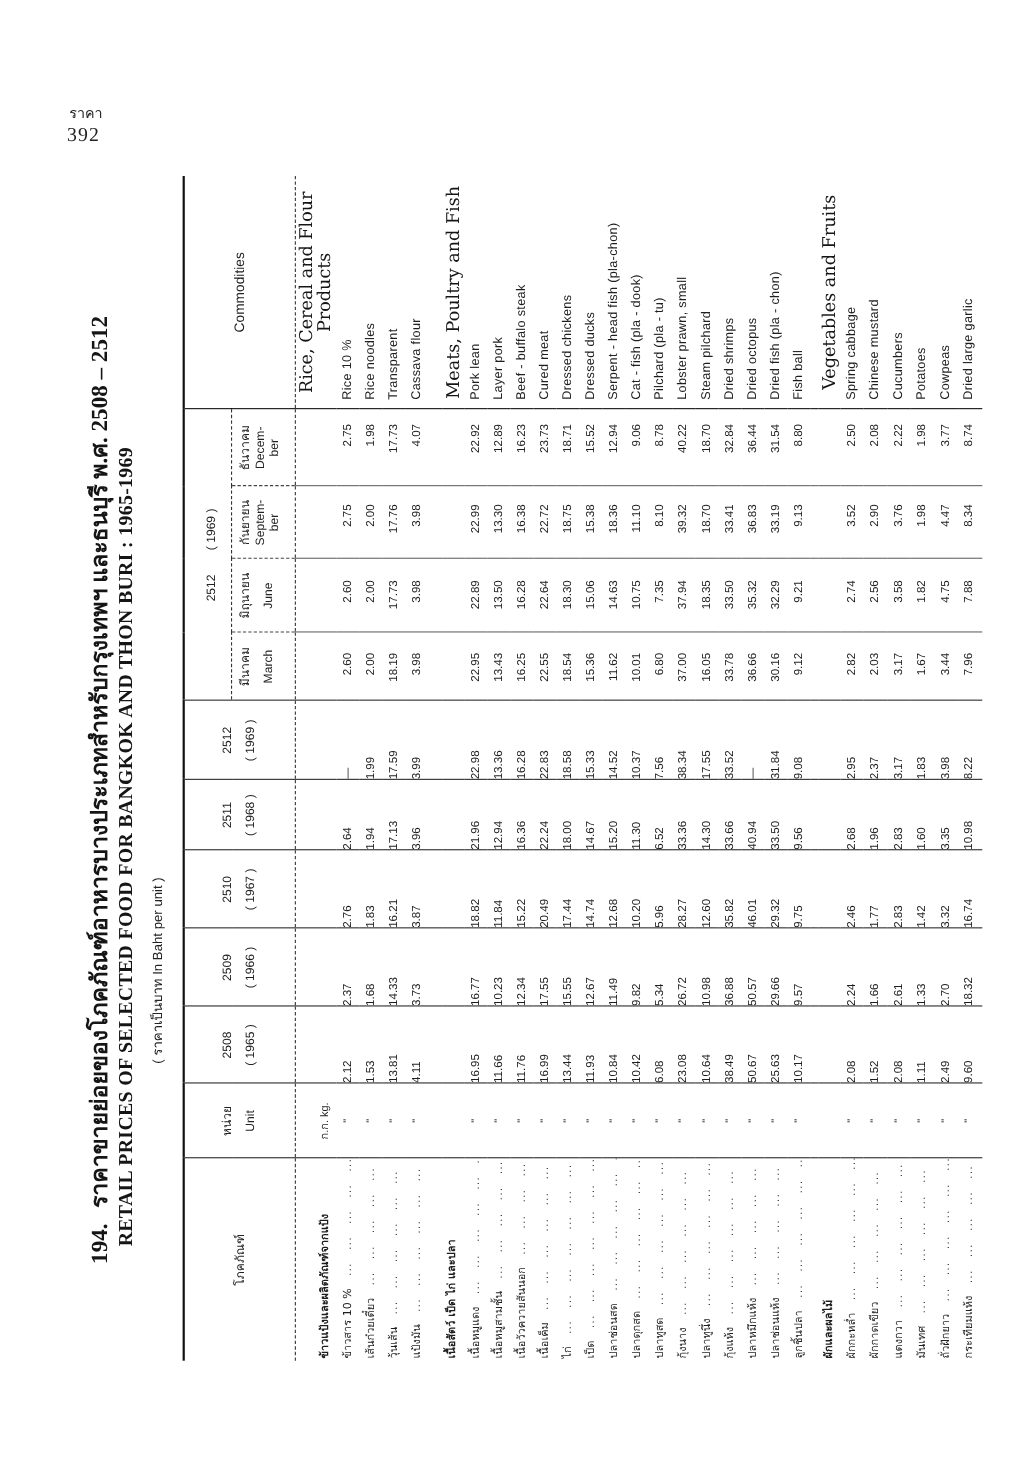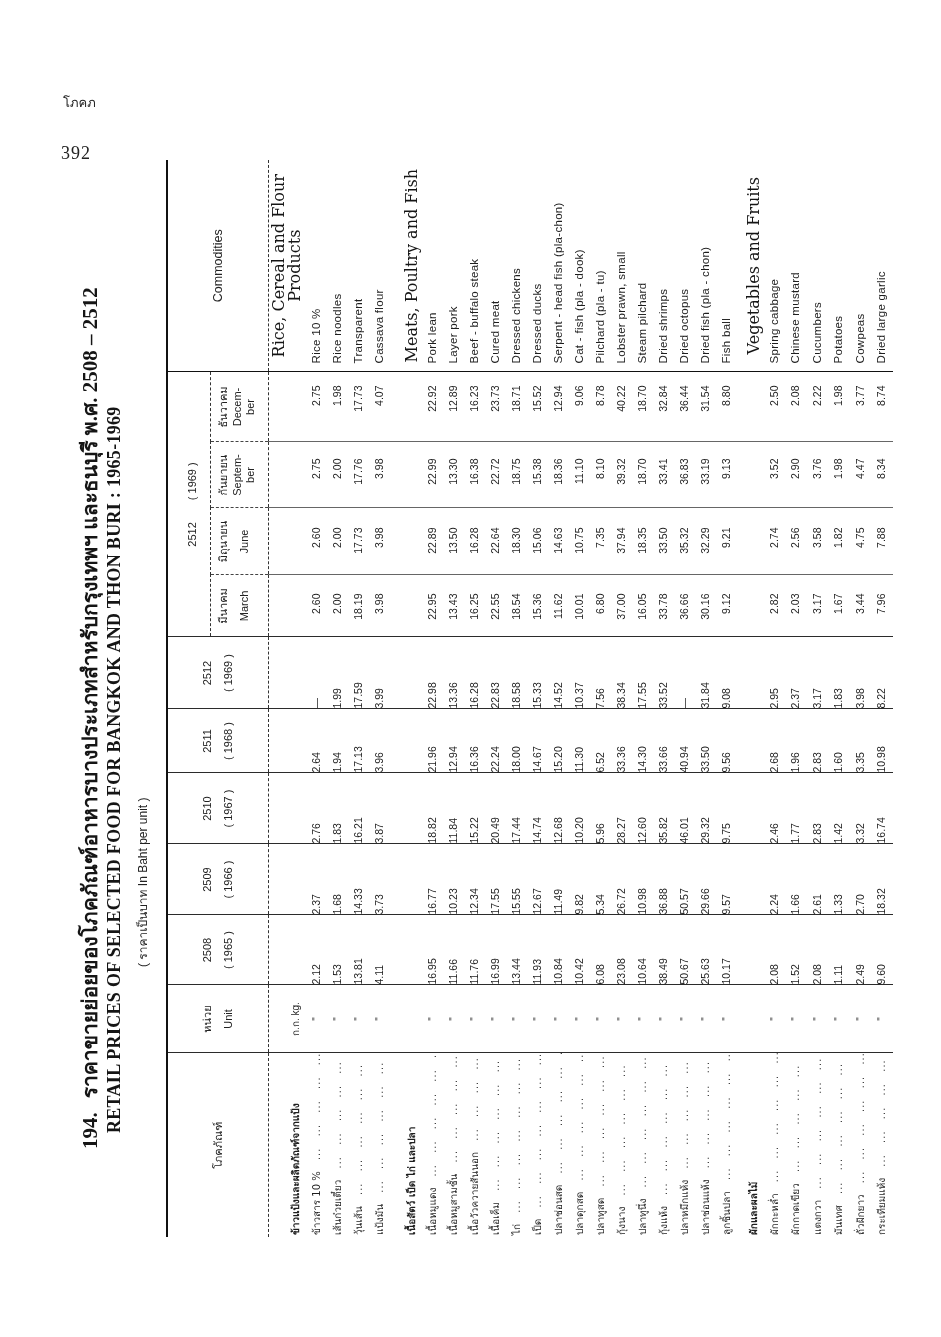--- a/index.html
+++ b/index.html
@@ -2,21 +2,21 @@
 <html><head>
 <meta charset="utf-8">
 <style>
   html, body { margin:0; padding:0; background:#ffffff; }
   body { position:relative; width:941px; height:1337px; overflow:hidden; color:#1c1c1c;
          font-family:"Liberation Sans", sans-serif; }
 
   
   .running-head { position:absolute; left:63px; top:92px; font-size:13px; color:#222;
                   font-family:"DejaVu Sans", sans-serif; }
-  .page-number { position:absolute; left:61px; top:143px; font-size:18px; letter-spacing:1px; color:#222;
+  .page-number { position:absolute; left:61px; top:112px; font-size:18px; letter-spacing:1px; color:#222;
                  font-family:"Liberation Serif", serif; }
 
   
   #landscape { position:absolute; left:0; top:0; width:1337px; height:941px;
                transform-origin:0 0; transform:rotate(-90deg) translate(-1337px, 0); }
 
   .title-th { position:absolute; left:188px; top:76px; width:995px; height:30px; overflow:hidden;
               white-space:nowrap; font-family:"Liberation Serif", serif; font-weight:bold;
               font-size:21px; line-height:28px; color:#151515; }
   .title-th .num { margin-right:14px; }
@@ -68,21 +68,21 @@
   .sp-1 { height:12px; }
   .sp-2 { height:7px; }
   .tbl td.sec-th { font-weight:bold; }
   .sec-0 td.c-th, .sec-0 td.c-unit { vertical-align:bottom; padding-bottom:4px; }
   .tbl td.sec-en { white-space:normal; text-align:center; font-family:"DejaVu Serif", serif;
                    font-size:16px; line-height:16px; letter-spacing:0; padding-left:0; color:#151515; }
 </style>
 </head>
 <body>
 
-<div class="running-head">โภคภ</div>
+<div class="running-head">ราคา</div>
 <div class="page-number">392</div>
 
 <div id="landscape">
   <div class="title-th">
     <span class="num">194.</span><span>ราคาขายย่อยของโภคภัณฑ์อาหารบางประเภทสำหรับกรุงเทพฯ และธนบุรี พ.ศ. 2508 – 2512</span>
   </div>
   <div class="title-en">RETAIL PRICES OF SELECTED FOOD FOR BANGKOK AND THON BURI : 1965-1969</div>
   <div class="title-note">( ราคาเป็นบาท In Baht per unit )</div>
 
   <table class="tbl">

